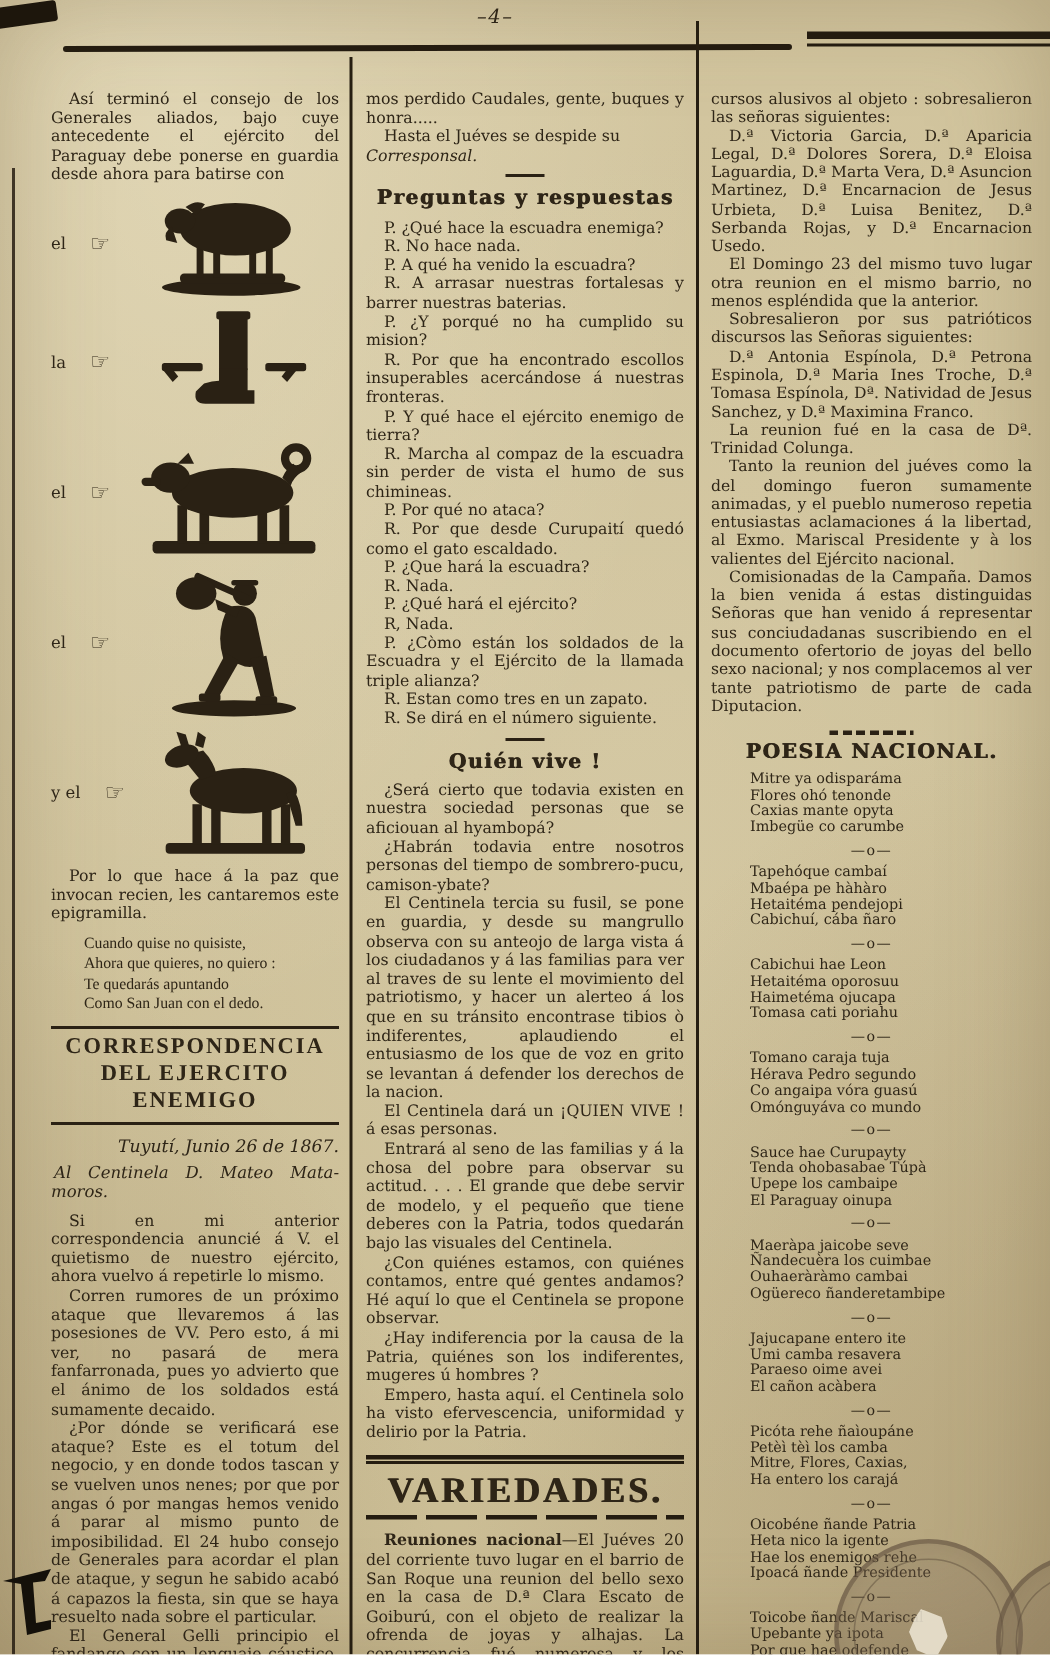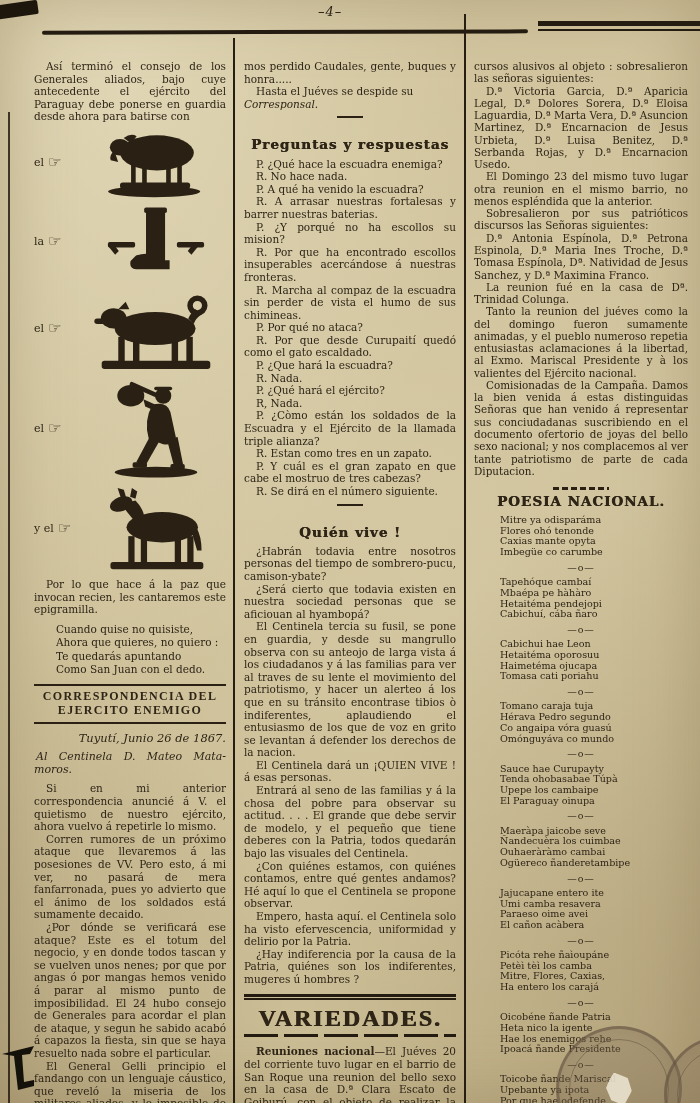--- a/index.html
+++ b/index.html
@@ -30,32 +30,32 @@
   .col{position:absolute;top:60px;font-size:10.5px;line-height:1.2;text-align:justify;}
   .col1{left:34px;width:192px;}
   .col2{left:244px;width:212px;}
   .col3{left:474px;width:214px;font-size:10.4px;line-height:1.18;}
   p{margin:0;text-indent:12px;}
   p.noind{text-indent:0;}
   .it{font-style:italic;}
   .ctr{text-indent:0;}
   
   .figrow{display:flex;align-items:center;margin:2px 0;}
-  .figlabel{width:52px;display:flex;align-items:center;gap:4px;font-size:11px;flex:none;}
+  .figlabel{width:52px;display:flex;align-items:center;gap:16px;font-size:11px;flex:none;}
   .hand{font-family:"DejaVu Sans",sans-serif;font-size:15px;line-height:1;}
   .figart{flex:1;display:flex;justify-content:center;}
   .figart svg{display:block;}
   .ink{fill:#2a2114;}
   .inkstroke{stroke:#2a2114;fill:none;}
   
   .thinrule{height:2px;background:#2a2114;margin:5px 0 3px;}
-  .sechead{font-weight:bold;font-size:12px;letter-spacing:1.3px;text-align:center;text-indent:0;margin:2px 0;font-family:"Liberation Serif",serif;}
-  .fathead{font-weight:bold;font-size:13.5px;text-align:center;text-indent:0;letter-spacing:1px;margin:18px 0 5px;text-shadow:0.5px 0 0 currentColor;}
+  .sechead{font-weight:bold;font-size:15px;letter-spacing:1.3px;text-align:center;text-indent:0;margin:2px 0;font-family:"Liberation Serif",serif;}
+  .fathead{font-weight:bold;font-size:13.5px;text-align:center;text-indent:0;letter-spacing:1px;margin:6px 0 5px;text-shadow:0.5px 0 0 currentColor;}
   .minidash{width:26px;height:2px;background:#2a2114;margin:6px auto;}
-  .epigram{margin:7px 0 7px 22px;text-indent:0;line-height:1.28;}
+  .epigram{margin:7px 0 7px 22px;text-indent:0;line-height:1.28;font-family:Liberation Serif, serif;}
   .dateline{text-align:right;font-style:italic;font-size:11.5px;margin:8px 0 4px;text-indent:0;}
   .salut{font-style:italic;margin:2px 0 6px;text-indent:2px;font-size:11px;}
   .qa p{margin:0;}
   .bigrule{height:3px;background:#241c10;margin:8px 0 1px;}
   .bigrule2{height:2px;background:#241c10;margin:0 0 2px;}
   .variedades{font-family:"Liberation Serif",serif;font-weight:bold;font-size:24px;letter-spacing:2px;text-align:center;margin:4px 0 2px;text-shadow:0.7px 0 0 currentColor;}
   .brokenrule{height:3px;margin:2px 0 8px;background:repeating-linear-gradient(90deg,#241c10 0 34px, transparent 34px 40px);}
   .squiggle{width:56px;height:3px;margin:10px auto 4px;background:repeating-linear-gradient(90deg,#2a2114 0 6px, transparent 6px 9px);}
   
   .poem{margin-top:2px;}
@@ -219,46 +219,46 @@
     <p class="ctr it">Corresponsal.</p>
     <div class="minidash"></div>
 
     <div class="fathead">Preguntas y respuestas</div>
 
     <div class="qa">
       <p>P.  ¿Qué hace la escuadra enemiga?</p>
       <p>R.  No hace nada.</p>
       <p>P.  A qué ha venido la escuadra?</p>
       <p>R.  A arrasar nuestras fortalesas y barrer nuestras baterias.</p>
-      <p>P.  ¿Y porqué no ha escollos su mision?</p>
+      <p>P.  ¿Y porqué no ha cumplido su mision?</p>
       <p>R.  Por que ha encontrado escollos insuperables acercándose á nuestras fronteras.</p>
+      <p>P.  Y qué hace el ejército enemigo de tierra?</p>
       <p>R.  Marcha al compaz de la escuadra sin perder de vista el humo de sus chimineas.</p>
       <p>P.  Por qué no ataca?</p>
       <p>R.  Por que desde Curupaití quedó como el gato escaldado.</p>
       <p>P.  ¿Que hará la escuadra?</p>
       <p>R.  Nada.</p>
       <p>P.  ¿Qué hará el ejército?</p>
       <p>R,  Nada.</p>
       <p>P.  ¿Còmo están los soldados de la Escuadra y el Ejército de la llamada triple alianza?</p>
       <p>R.  Estan como tres en un zapato.</p>
-      <p>P.  Y cuál es el gran zapato en que cabe el mostruo de tres cabezas?</p>
       <p>R.  Se dirá en el número siguiente.</p>
     </div>
 
     <div class="minidash"></div>
     <div class="fathead">Quién vive !</div>
 
+    <p>¿Será cierto que todavia existen en nuestra sociedad personas que se aficiouan al hyambopá?</p>
     <p>¿Habrán todavia entre nosotros personas del tiempo de sombrero-pucu, camison-ybate?</p>
-    <p>¿Será cierto que todavia existen en nuestra sociedad personas que se aficiouan al hyambopá?</p>
     <p>El Centinela tercia su fusil, se pone en guardia, y desde su mangrullo observa con su anteojo de larga vista á los ciudadanos y á las familias para ver al traves de su lente el movimiento del patriotismo, y hacer un alerteo á los que en su tránsito encontrase tibios ò indiferentes, aplaudiendo el entusiasmo de los que de voz en grito se levantan á defender los derechos de la nacion.</p>
     <p>El Centinela dará un ¡QUIEN VIVE ! á esas personas.</p>
     <p>Entrará al seno de las familias y á la chosa del pobre para observar su actitud. . . . El grande que debe servir de modelo, y el pequeño que tiene deberes con la Patria, todos quedarán bajo las visuales del Centinela.</p>
     <p>¿Con quiénes estamos, con quiénes contamos, entre qué gentes andamos? Hé aquí lo que el Centinela se propone observar.</p>
+    <p>¿Hay indiferencia por la causa de la Patria, quiénes son los indiferentes, mugeres ú hombres ?</p>
     <p>Empero, hasta aquí. el Centinela solo ha visto efervescencia, uniformidad y delirio por la Patria.</p>
-    <p>¿Hay indiferencia por la causa de la Patria, quiénes son los indiferentes, mugeres ú hombres ?</p>
 
     <div class="bigrule"></div>
     <div class="bigrule2"></div>
     <div class="variedades">VARIEDADES.</div>
     <div class="brokenrule"></div>
 
     <p><b>Reuniones nacional</b><span>—El Juéves 20 del corriente tuvo lugar en el barrio de San Roque una reunion del bello sexo en la casa de D.ª Clara Escato de Goiburú, con el objeto de realizar la ofrenda de joyas y alhajas.  La concurrencia fué numerosa y los salones estaban lujosamente adornados.   Se pronunciaron dis-</span></p>
   </div>
 
   <div class="col col3">

